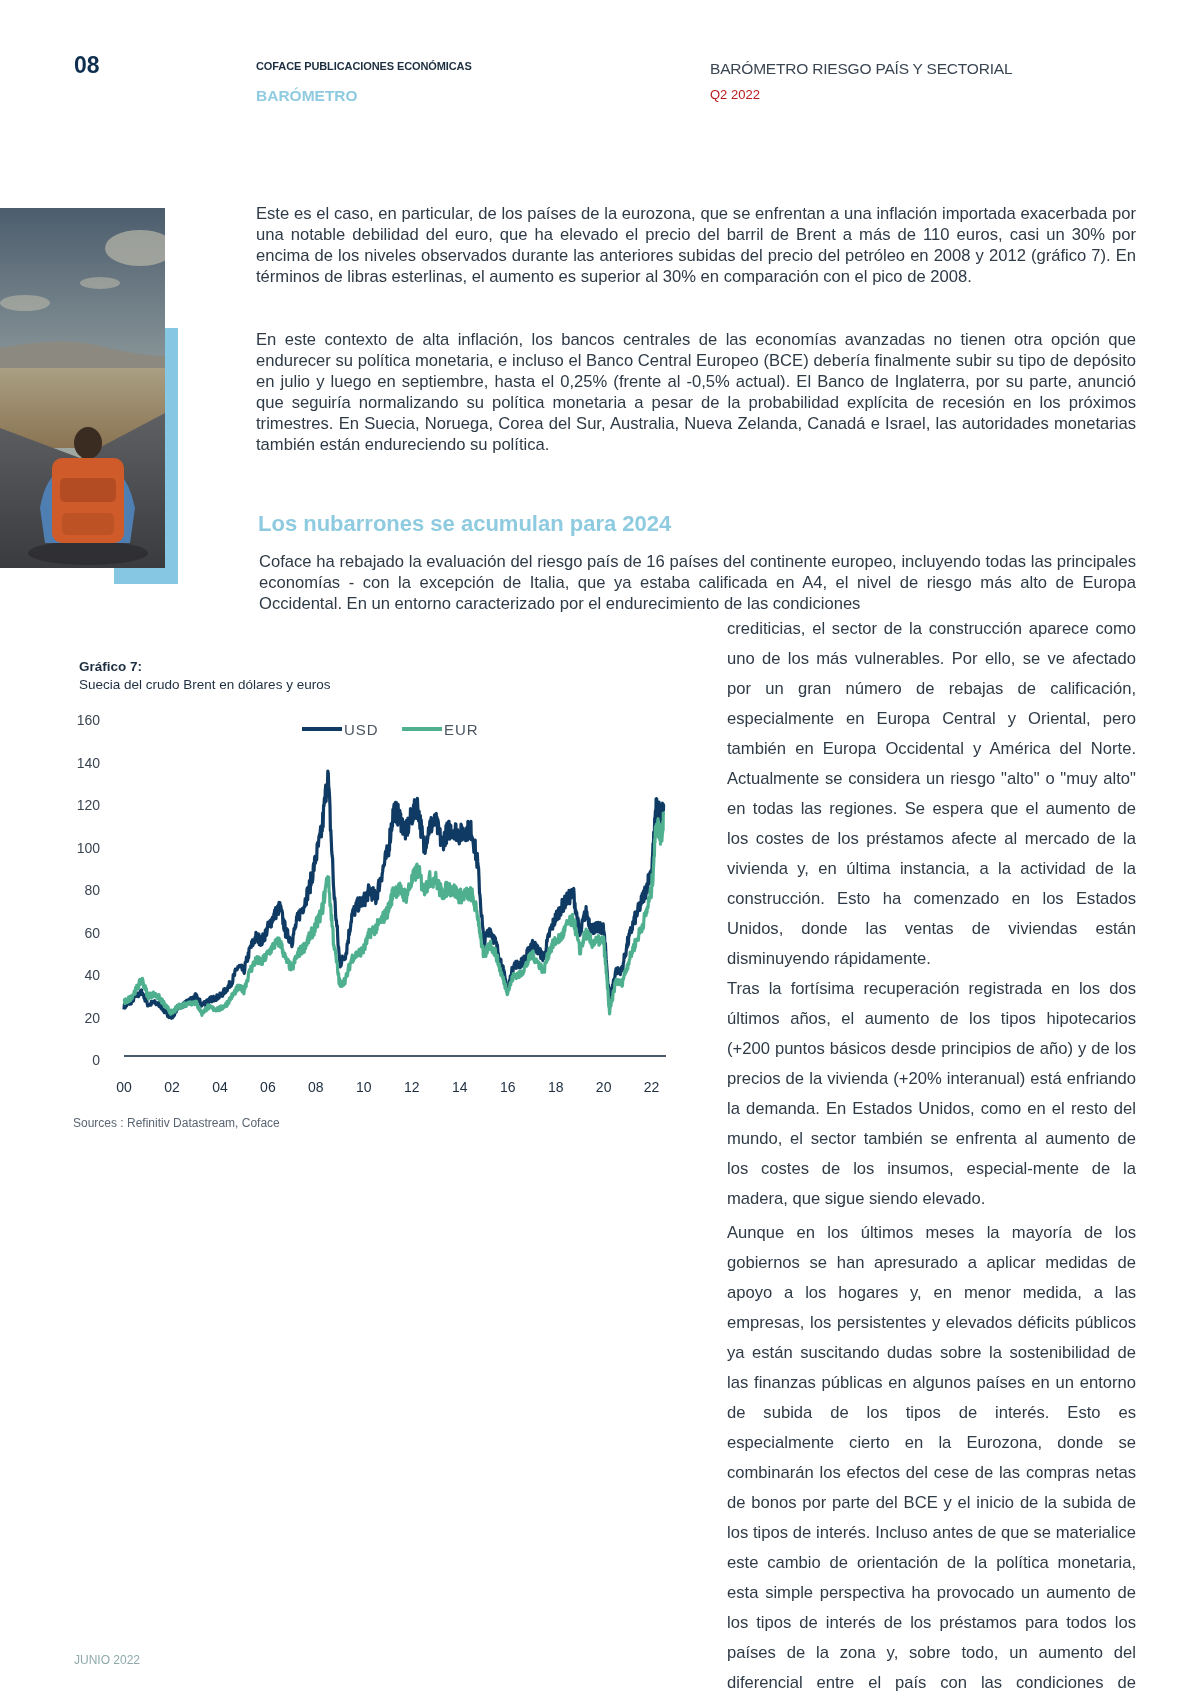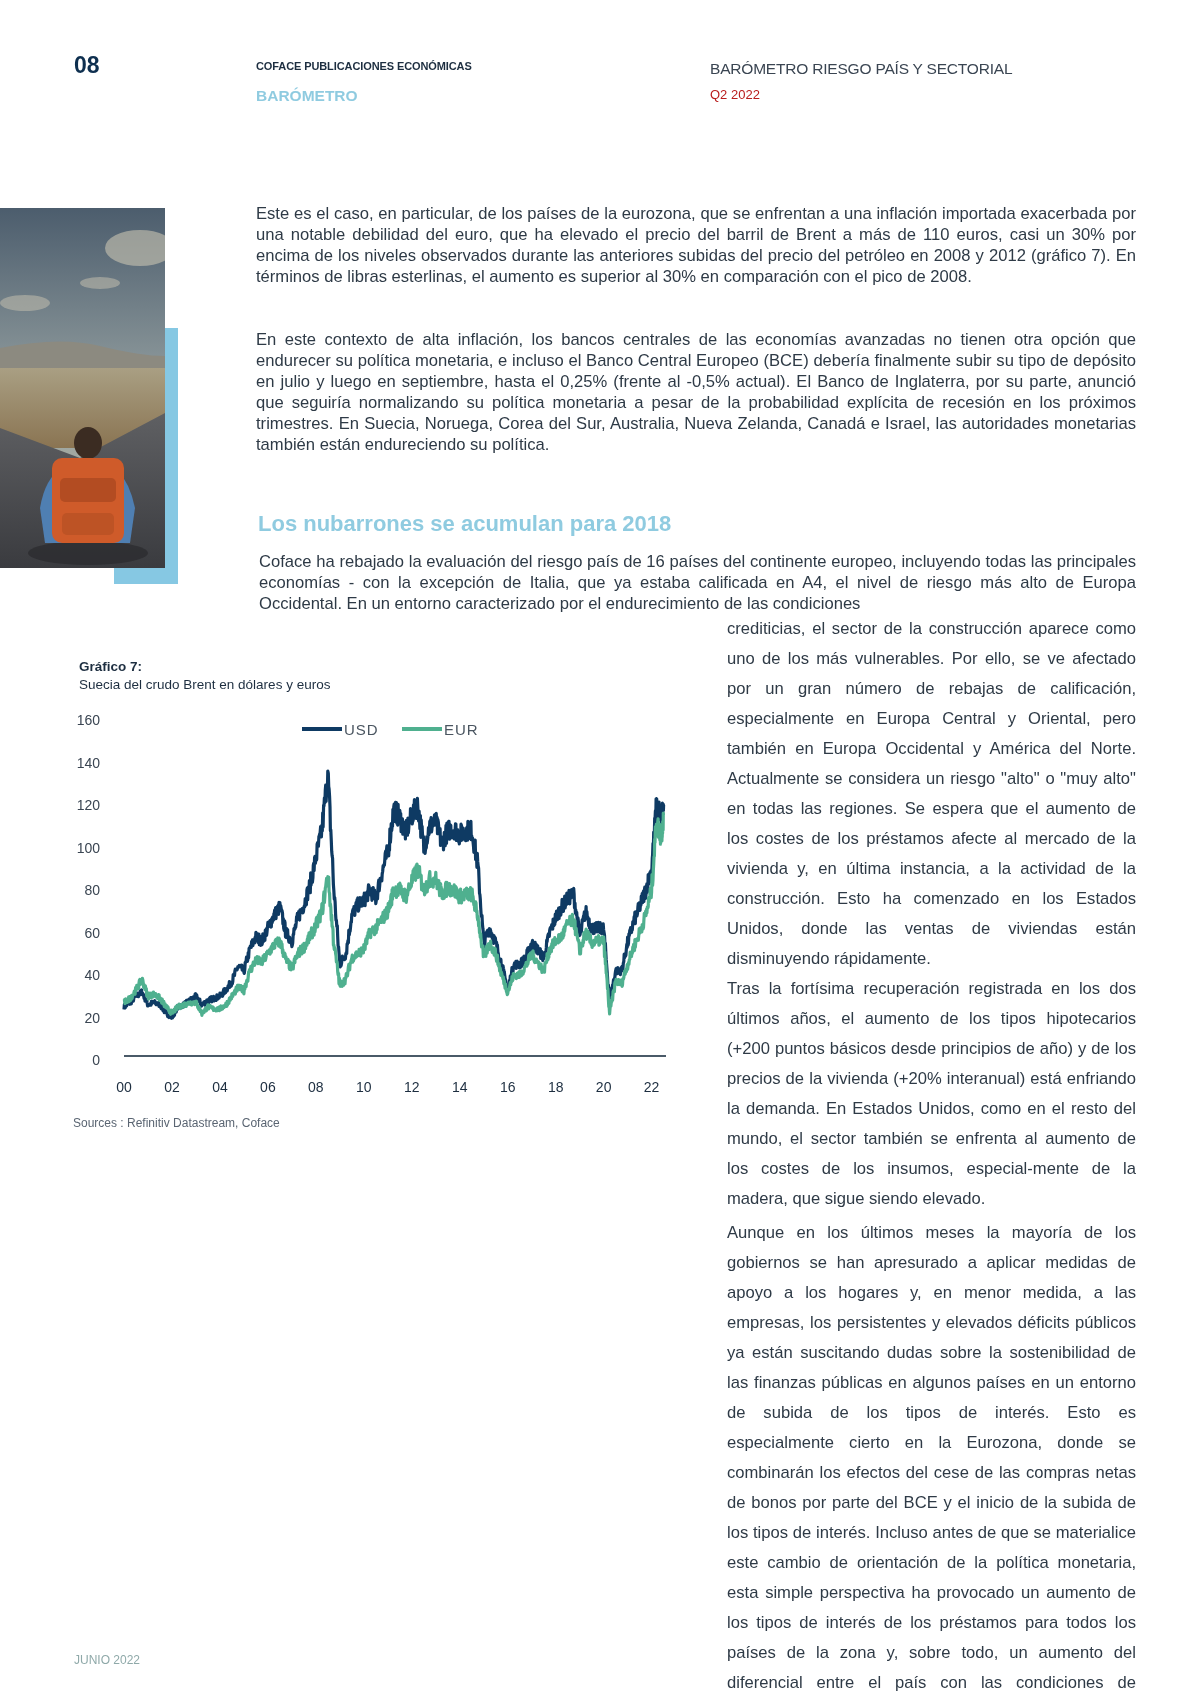--- a/index.html
+++ b/index.html
@@ -68,21 +68,21 @@
     <ellipse cx="88" cy="235" rx="14" ry="16" fill="#3b2c22"></ellipse>
     <path d="M40 300 Q45 270 62 260 L116 260 Q130 275 135 300 L130 335 L45 335 Z" fill="#4f7fb2"></path>
     <rect x="52" y="250" width="72" height="85" rx="10" fill="#cf5b2a"></rect>
     <rect x="60" y="270" width="56" height="24" rx="5" fill="#b34c22"></rect>
     <rect x="62" y="305" width="52" height="22" rx="5" fill="#bd5325"></rect>
   </svg>
 </div>
 
 <div class="para" id="p1">Este es el caso, en particular, de los países de la eurozona, que se enfrentan a una inflación importada exacerbada por una notable debilidad del euro, que ha elevado el precio del barril de Brent a más de 110 euros, casi un 30% por encima de los niveles observados durante las anteriores subidas del precio del petróleo en 2008 y 2012 (gráfico 7). En términos de libras esterlinas, el aumento es superior al 30% en comparación con el pico de 2008.</div>
 <div class="para" id="p2">En este contexto de alta inflación, los bancos centrales de las economías avanzadas no tienen otra opción que endurecer su política monetaria, e incluso el Banco Central Europeo (BCE) debería finalmente subir su tipo de depósito en julio y luego en septiembre, hasta el 0,25% (frente al -0,5% actual). El Banco de Inglaterra, por su parte, anunció que seguiría normalizando su política monetaria a pesar de la probabilidad explícita de recesión en los próximos trimestres. En Suecia, Noruega, Corea del Sur, Australia, Nueva Zelanda, Canadá e Israel, las autoridades monetarias también están endureciendo su política.</div>
-<div class="abs" id="section-heading">Los nubarrones se acumulan para 2018</div>
+<div class="abs" id="section-heading">Los nubarrones se acumulan para 2024</div>
 <div class="para" id="p3">Coface ha rebajado la evaluación del riesgo país de 16 países del continente europeo, incluyendo todas las principales economías - con la excepción de Italia, que ya estaba calificada en A4, el nivel de riesgo más alto de Europa Occidental. En un entorno caracterizado por el endurecimiento de las condiciones</div>
 
 <div class="abs" id="col-right">
   <p>crediticias, el sector de la construcción aparece como uno de los más vulnerables. Por ello, se ve afectado por un gran número de rebajas de calificación, especialmente en Europa Central y Oriental, pero también en Europa Occidental y América del Norte. Actualmente se considera un riesgo "alto" o "muy alto" en todas las regiones. Se espera que el aumento de los costes de los préstamos afecte al mercado de la vivienda y, en última instancia, a la actividad de la construcción. Esto ha comenzado en los Estados Unidos, donde las ventas de viviendas están disminuyendo rápidamente.</p>
   <p>Tras la fortísima recuperación registrada en los dos últimos años, el aumento de los tipos hipotecarios (+200 puntos básicos desde principios de año) y de los precios de la vivienda (+20% interanual) está enfriando la demanda. En Estados Unidos, como en el resto del mundo, el sector también se enfrenta al aumento de los costes de los insumos, especial-mente de la madera, que sigue siendo elevado.</p>
   <p class="gap">Aunque en los últimos meses la mayoría de los gobiernos se han apresurado a aplicar medidas de apoyo a los hogares y, en menor medida, a las empresas, los persistentes y elevados déficits públicos ya están suscitando dudas sobre la sostenibilidad de las finanzas públicas en algunos países en un entorno de subida de los tipos de interés. Esto es especialmente cierto en la Eurozona, donde se combinarán los efectos del cese de las compras netas de bonos por parte del BCE y el inicio de la subida de los tipos de interés. Incluso antes de que se materialice este cambio de orientación de la política monetaria, esta simple perspectiva ha provocado un aumento de los tipos de interés de los préstamos para todos los países de la zona y, sobre todo, un aumento del diferencial entre el país con las condiciones de financia-ción más favorables, Alemania, y los demás.</p>
 </div>
 
 <div class="abs" id="chart-label">Gráfico 7:</div>
 <div class="abs" id="chart-title">Suecia del crudo Brent en dólares y euros</div>

